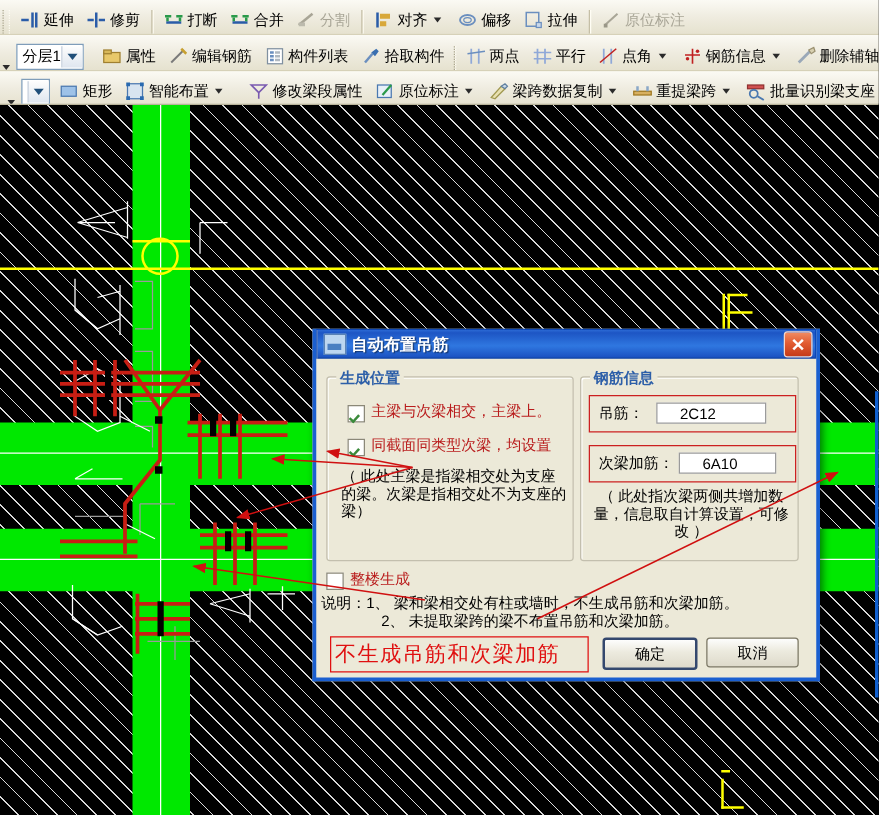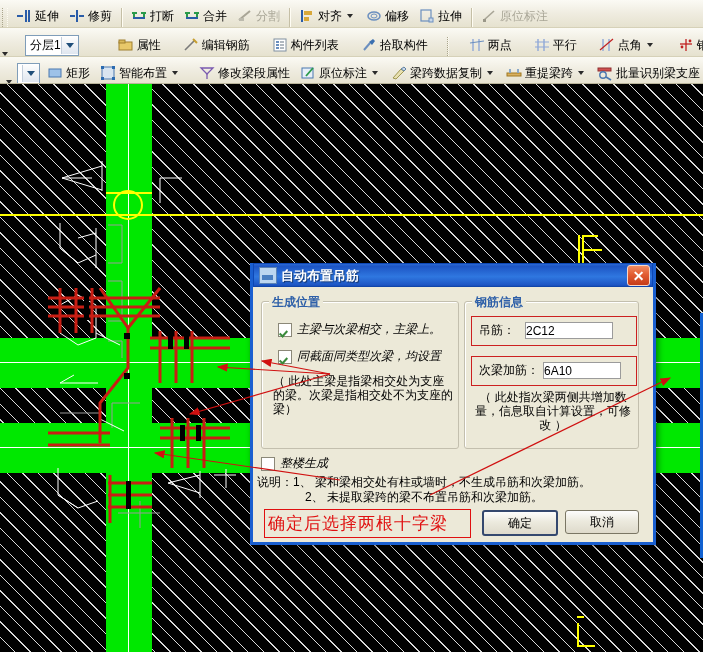--- a/index.html
+++ b/index.html
@@ -10,21 +10,21 @@
   }
   #app{position:relative;width:703px;height:652px;}
 
   
   .toolbars{position:absolute;left:0;top:0;width:703px;height:83px;
     background:linear-gradient(to bottom,#f6f5ee 0%,#eeebdd 45%,#e4e0cc 100%);
     border-bottom:1px solid #b9b49a;z-index:20;overflow:hidden;}
   .tbrow{position:relative;height:27px;display:flex;align-items:flex-end;
     border-bottom:1px solid #d6d1b8;white-space:nowrap;overflow:hidden;
     background:linear-gradient(to bottom,#fbfaf4 0%,#efece0 50%,#e6e2cf 100%);}
-  .tbrow:nth-child(2){height:28px;gap:12px;}
+  .tbrow:nth-child(2){height:28px;}
   .tbrow:nth-child(3){height:27px;border-bottom:none;}
   .tbtn{display:inline-flex;align-items:center;gap:3px;height:22px;
     padding:0 4px;margin:0 1px;cursor:default;color:#000;font-size:12px;}
   .tbtn.disabled{color:#a8a596;}
   .tbtn .lbl{line-height:22px;}
   .grip{display:inline-block;width:4px;height:19px;margin:0 3px 0 2px;
     border-left:1px dotted #a9a48c;border-right:1px dotted #fffdf4;}
   .sep{display:inline-block;width:1px;height:19px;margin:0 4px;
     background:#c5bfa6;box-shadow:1px 0 0 #fffdf4;}
   .caret{display:inline-block;width:0;height:0;margin:0 3px 0 2px;
@@ -80,32 +80,32 @@
     display:flex;align-items:center;justify-content:center;cursor:pointer;}
   .closebtn span{color:#fff;font-size:14px;font-weight:bold;line-height:1;
     font-family:"Liberation Sans",sans-serif;}
 
   .dlg-body{position:relative;padding:6px 8px;height:253px;box-sizing:border-box;}
   .grp{position:absolute;border:1px solid #c3bfae;border-radius:3px;
     box-shadow:inset 1px 1px 0 #fff;}
   .grp-lbl{position:absolute;top:-8px;left:7px;background:#ece9d8;
     padding:0 3px;color:#2d5fa8;font-size:12px;font-weight:bold;}
 
-  .cbrow{display:flex;align-items:center;gap:5px;font-size:12px;color:#000000;font-style:italic;}
+  .cbrow{display:flex;align-items:flex-end;gap:5px;font-size:12px;color:#b91c1c;}
   .cbox{width:12px;height:12px;border:1px solid #8b8878;background:#fff;
     flex:none;position:relative;margin-top:1px;}
   .cbox.checked::after{content:"";position:absolute;left:2px;top:5px;width:3px;height:6px;
     border:solid #3a8a3a;border-width:0 2px 2px 0;transform:rotate(42deg);}
   .note{font-size:12px;color:#000;line-height:14px;}
 
   .fld{display:flex;align-items:center;}
   .fld .fl{font-size:12px;color:#000;text-align:center;}
   .txtin{border:1px solid #9b9b9b;background:#fff;height:17px;
     font-size:12px;font-family:"Liberation Sans",sans-serif;color:#000;
-    padding:0 0;box-sizing:border-box;outline:none;}
+    padding:0 18px;box-sizing:border-box;outline:none;}
   .redbox{position:absolute;border:1px solid #cc2020;}
 
   .btn{position:absolute;height:22px;background:linear-gradient(to bottom,#fdfdfd,#eceade 45%,#dedacb);
     border:1px solid #7a7664;border-radius:3px;font-size:12px;color:#000;
     display:flex;align-items:center;justify-content:center;cursor:pointer;
     font-family:"Liberation Sans",sans-serif;}
   .btn.def{border:2px solid #34486e;}
 
   .redtext{position:absolute;color:#e01010;font-size:17px;font-weight:normal;
     letter-spacing:1px;white-space:nowrap;}
@@ -586,21 +586,21 @@
 
       <div class="cbrow" style="position:absolute;left:8px;top:168px;">
         <span class="cbox"></span>
         <span>整楼生成</span>
       </div>
 
       <div class="note" style="position:absolute;left:4px;top:188px;width:380px;">说明：1、 梁和梁相交处有柱或墙时，不生成吊筋和次梁加筋。</div>
       <div class="note" style="position:absolute;left:52px;top:203px;width:340px;">2、 未提取梁跨的梁不布置吊筋和次梁加筋。</div>
 
       <div class="redframe" style="left:11px;top:222px;width:205px;height:27px;"></div>
-      <div class="redtext" style="left:15px;top:225px;">确定后选择两根十字梁</div>
+      <div class="redtext" style="left:15px;top:225px;">不生成吊筋和次梁加筋</div>
 
       <div class="btn def" style="left:229px;top:223px;width:72px;">
         <span>确定</span>
       </div>
       <div class="btn" style="left:312px;top:223px;width:72px;">
         <span>取消</span>
       </div>
     </div>
   </div>
 

